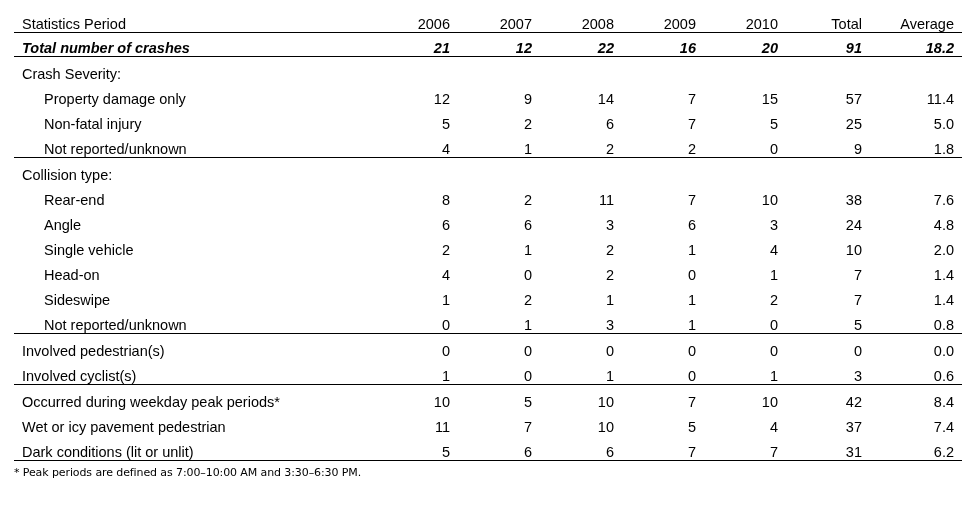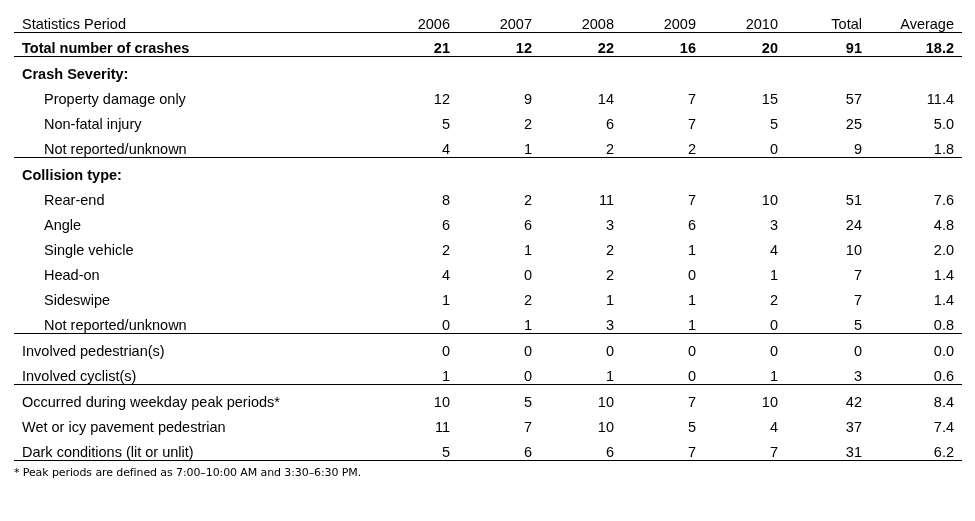--- a/index.html
+++ b/index.html
@@ -69,28 +69,28 @@
     padding-right: 2px;
     font-size: 14.5px;
   }
   td.num.pad-r { padding-right: 8px; }
 
   td.lbl {
     text-align: left;
     font-size: 14.5px;
   }
   td.lbl.l0 { padding-left: 8px; }
-  td.lbl.l1 { padding-left: 8px; font-weight: bold; margin-left: 8px; }
+  td.lbl.l1 { padding-left: 8px; font-weight: normal; margin-left: 8px; }
   td.lbl.l2 { padding-left: 30px; }
 
   tr.rowh td { height: 25px; }
   tr.rowh-tot td { height: 23px; }
   tr.rowh-sec td { height: 25px; }
 
-  td.bold, tr.bold td { font-weight: bold; }
+  td.bold, tr.bold td { font-weight: bold; font-style: italic; }
 
   
   .notes {
     margin-left: 14px;
     margin-top: 4px;
     width: 944px;
   }
   .note-line {
     font-family: "DejaVu Sans", sans-serif;
     font-size: 11px;
@@ -196,21 +196,21 @@
         <td class="num pad-r"></td>
       </tr>
 
       <tr class="rowh">
         <td class="lbl l2">Rear-end</td>
         <td class="num">8</td>
         <td class="num">2</td>
         <td class="num">11</td>
         <td class="num">7</td>
         <td class="num">10</td>
-        <td class="num pad-r">51</td>
+        <td class="num pad-r">38</td>
         <td class="num pad-r">7.6</td>
       </tr>
 
       <tr class="rowh">
         <td class="lbl l2">Angle</td>
         <td class="num">6</td>
         <td class="num">6</td>
         <td class="num">3</td>
         <td class="num">6</td>
         <td class="num">3</td>

